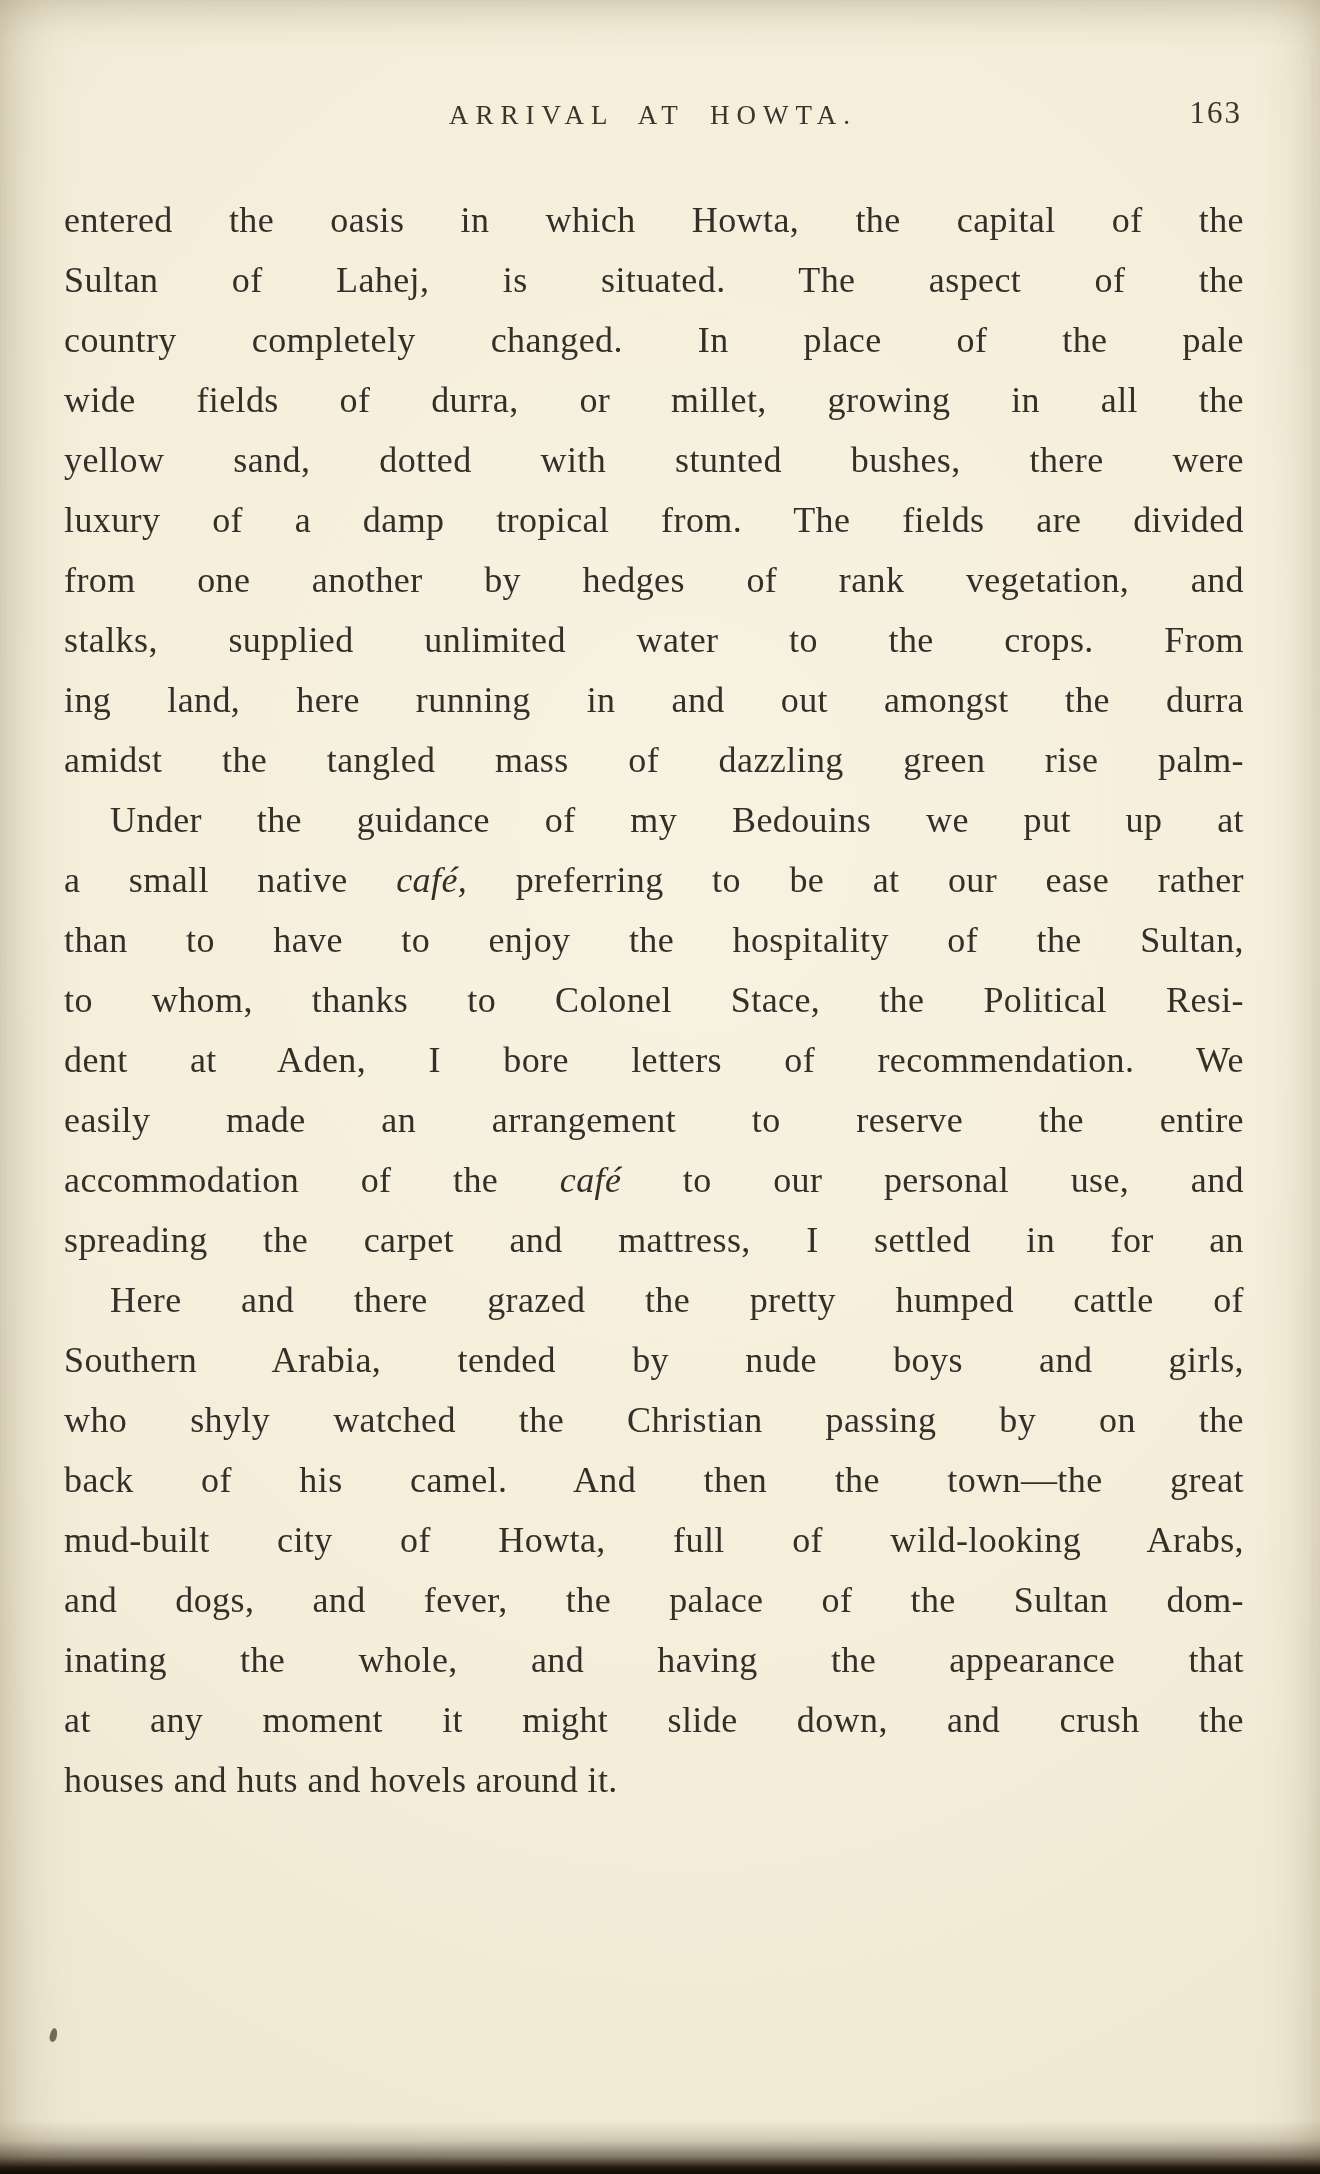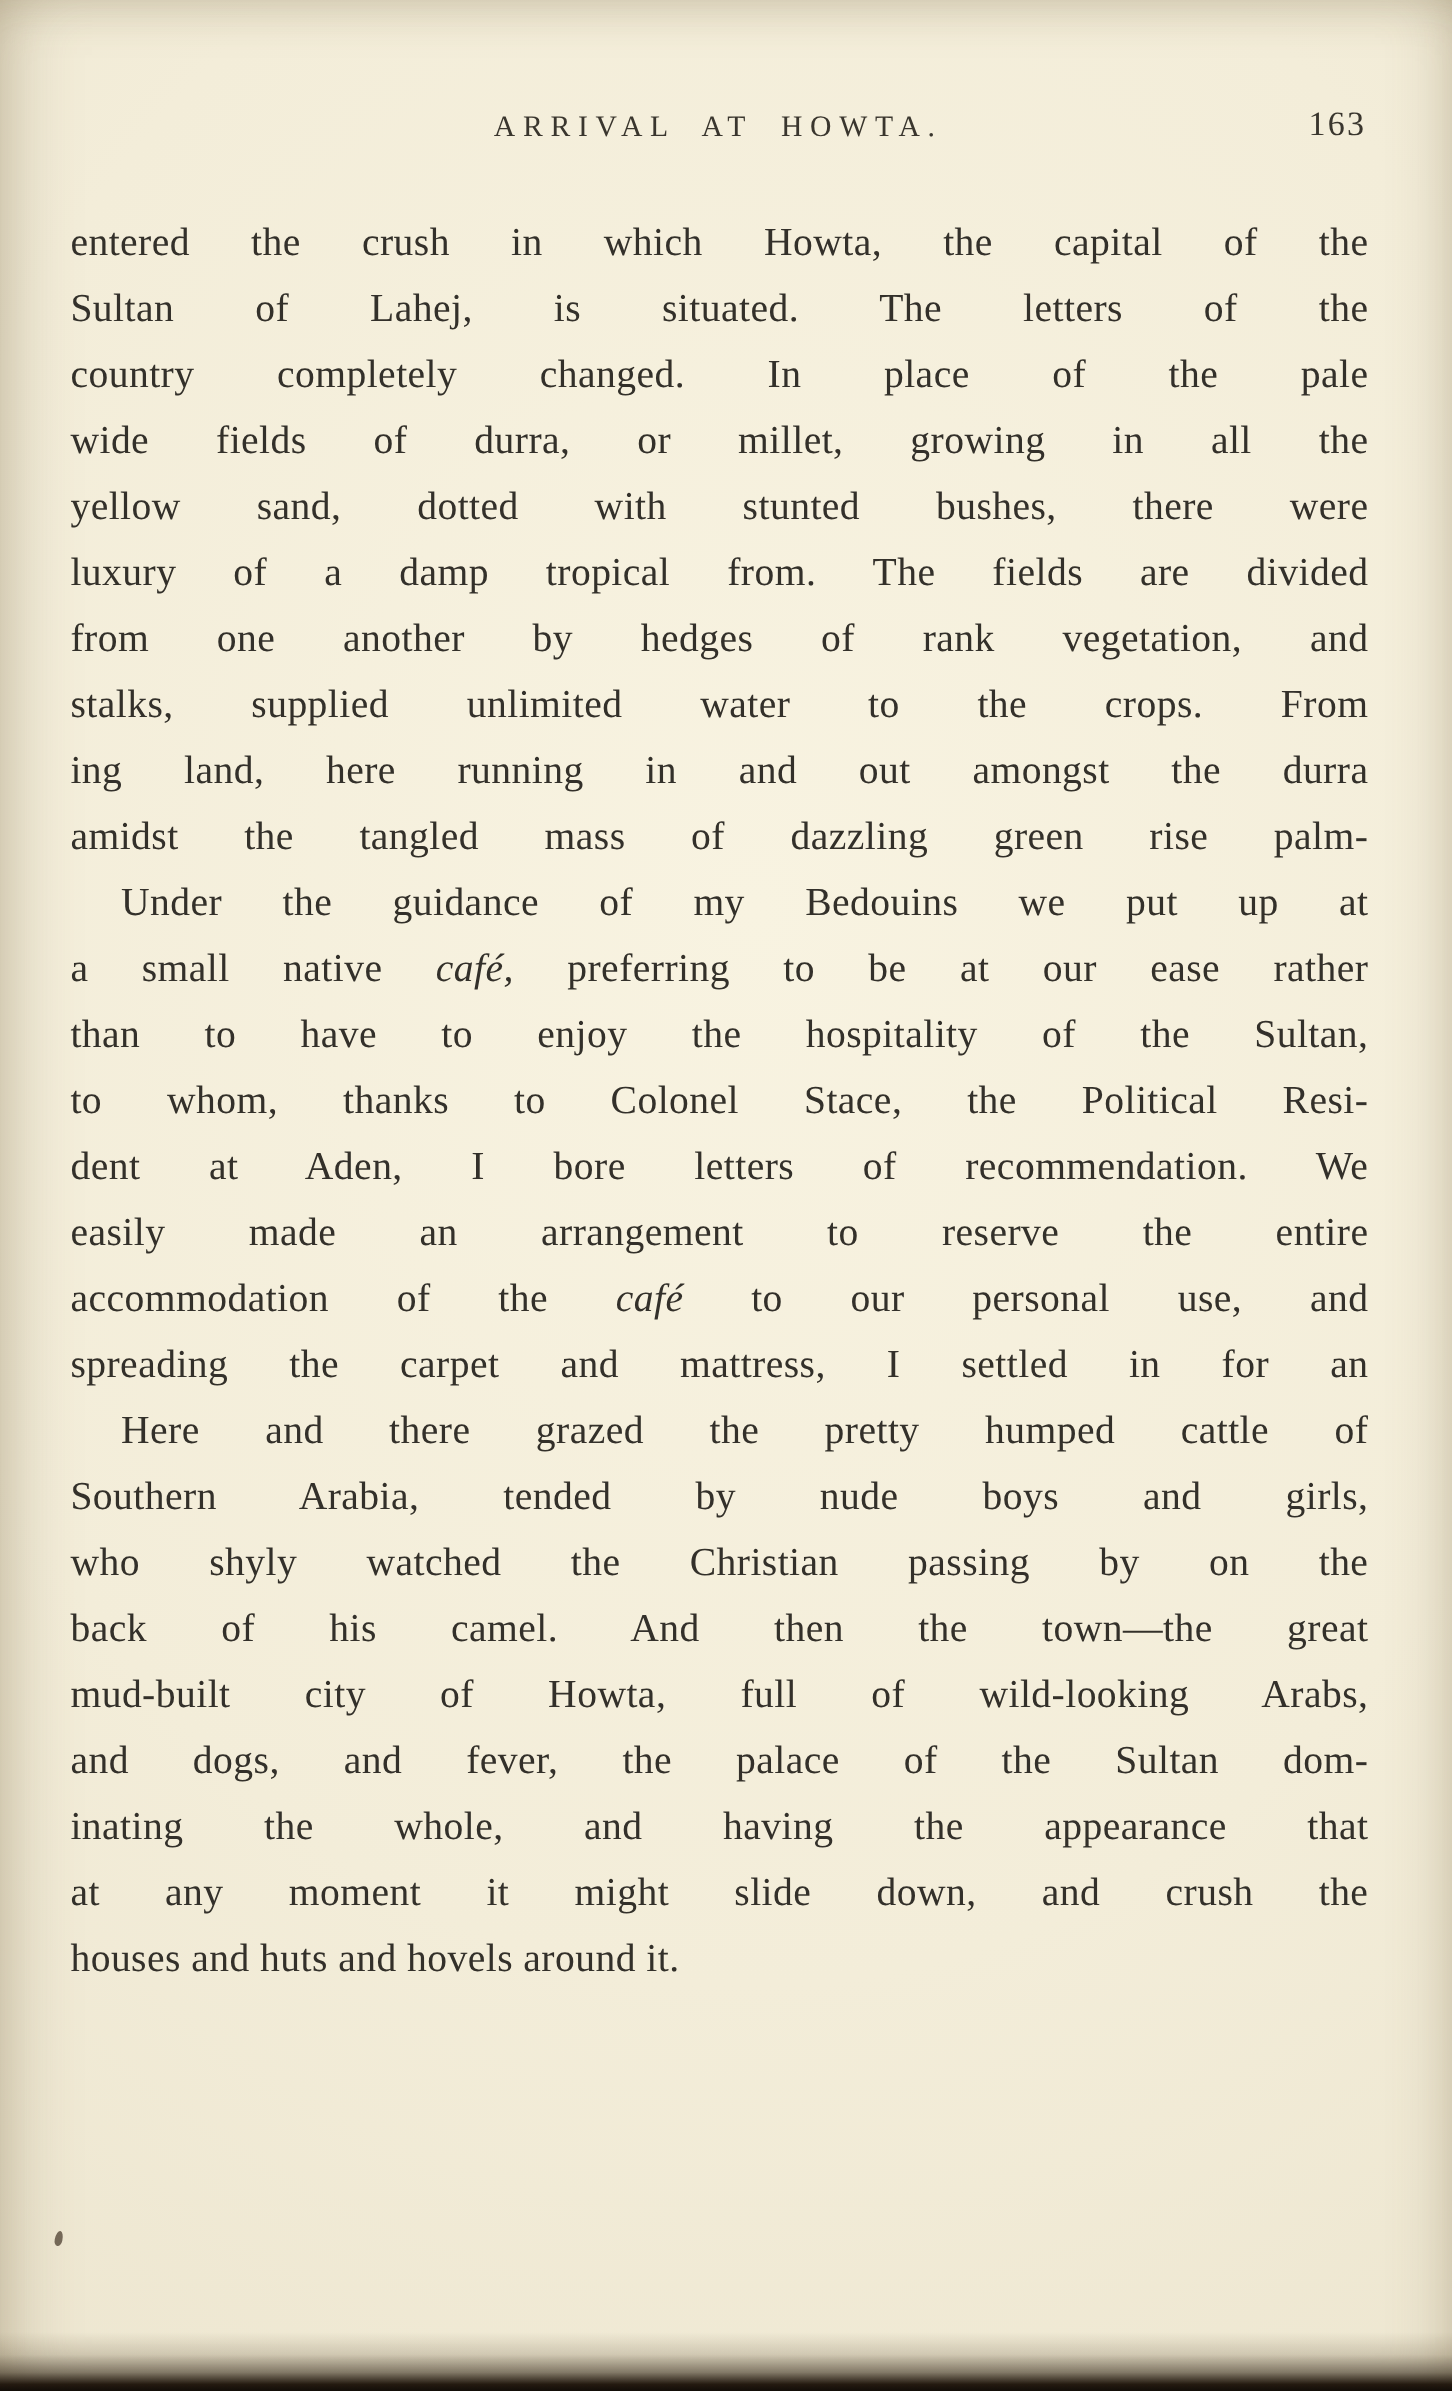--- a/index.html
+++ b/index.html
@@ -96,22 +96,22 @@
 
 <div class="page">
 
   <div class="header">
     <span class="running-title">ARRIVAL AT HOWTA.</span>
     <span class="page-number">163</span>
   </div>
 
   <div class="body-text">
       <div class="paragraph">
-        <div class="line">entered the crush in which Howta, the capital of the</div>
-        <div class="line">Sultan of Lahej, is situated.  The letters of the</div>
+        <div class="line">entered the oasis in which Howta, the capital of the</div>
+        <div class="line">Sultan of Lahej, is situated.  The aspect of the</div>
         <div class="line">country completely changed.  In place of the pale</div>
         <div class="line">wide fields of durra, or millet, growing in all the</div>
         <div class="line">yellow sand, dotted with stunted bushes, there were</div>
         <div class="line">luxury of a damp tropical from.  The fields are divided</div>
         <div class="line">from one another by hedges of rank vegetation, and</div>
         <div class="line">stalks, supplied unlimited water to the crops.  From</div>
         <div class="line">ing land, here running in and out amongst the durra</div>
         <div class="line">amidst the tangled mass of dazzling green rise palm-</div>
       </div>
       <div class="paragraph">

